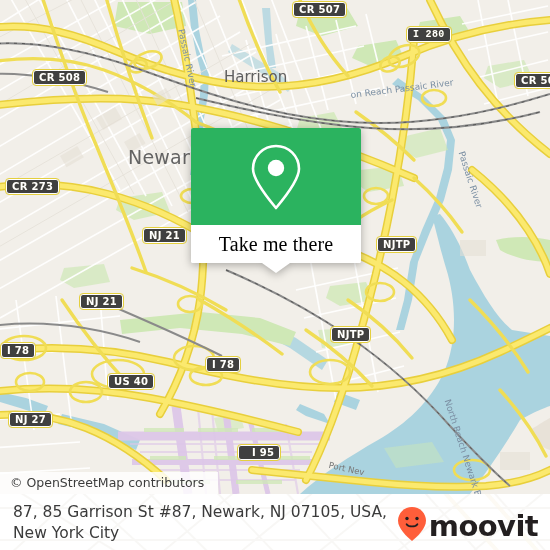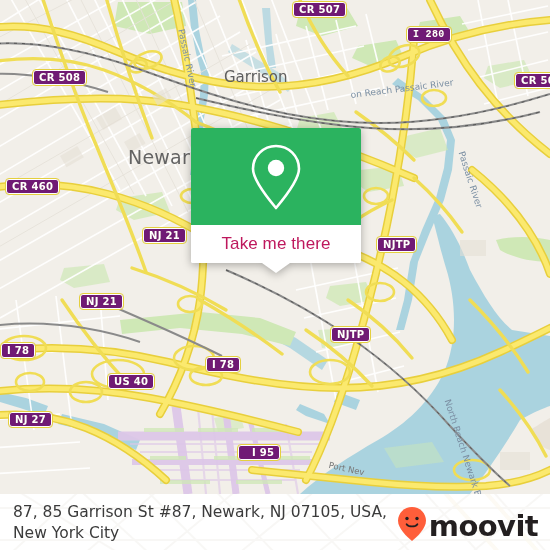--- a/index.html
+++ b/index.html
@@ -60,21 +60,21 @@
     font-style: normal;
   }
   .label-place {
     font-size: 8.5px;
     color: #7a7a7a;
   }
 
   
   .shield {
     position: absolute;
-    background: #701a75;
+    background: #404040;
     border: 1.5px solid #ffffff;
     outline: 1px solid #e4cf3e;
     border-radius: 3px;
     color: #ffffff;
     font-size: 10px;
     font-weight: bold;
     font-family: "DejaVu Sans", sans-serif;
     line-height: 13px;
     height: 13px;
     padding: 0 5px;
@@ -123,23 +123,23 @@
   }
   .pin-svg { display: block; }
   .card-bottom {
     height: 38px;
     background: #ffffff;
     display: flex;
     align-items: center;
     justify-content: center;
   }
   .card-action {
-    font-size: 17px;
-    color: #be185d;
-    font-family: Liberation Sans, sans-serif;
+    font-size: 20px;
+    color: #000000;
+    font-family: Liberation Serif, serif;
     letter-spacing: .1px;
   }
   .card-tail {
     position: absolute;
     left: 50%;
     top: 135px;
     margin-left: -14px;
     width: 0;
     height: 0;
     border-left: 14px solid transparent;
@@ -456,35 +456,35 @@
           <rect x="236" y="150" width="24" height="15" transform="rotate(-18 236 150)"></rect>
           <rect x="330" y="224" width="20" height="12" transform="rotate(-12 330 224)"></rect>
           <rect x="460" y="240" width="26" height="16"></rect>
           <rect x="500" y="452" width="30" height="18"></rect>
         </g>
       </g>
     </svg>
 
     <div>
       <div class="maplabel label-city" style="left:128px; top:146px;">Newark</div>
-      <div class="maplabel label-town" style="left:224px; top:68px;">Garrison</div>
+      <div class="maplabel label-town" style="left:224px; top:68px;">Harrison</div>
 
       <div class="maplabel label-water" style="left:186px; top:28px; transform:rotate(78deg); transform-origin:left top;">Passaic River</div>
       <div class="maplabel label-water" style="left:350px; top:90px; transform:rotate(-7deg); transform-origin:left top;">on Reach Passaic River</div>
       <div class="maplabel label-water" style="left:466px; top:150px; transform:rotate(72deg); transform-origin:left top;">Passaic River</div>
       <div class="maplabel label-water" style="left:452px; top:398px; transform:rotate(72deg); transform-origin:left top;">North Reach Newark Bay</div>
       <div class="maplabel label-place" style="left:330px; top:460px; transform:rotate(12deg); transform-origin:left top;">Port Nev</div>
     </div>
 
     <div>
       <div class="shield" style="left:293px; top:2px;">CR 507</div>
       <div class="shield" style="left:407px; top:27px;font-family:Liberation Mono, monospace;">I 280</div>
       <div class="shield" style="left:33px;  top:70px;">CR 508</div>
       <div class="shield" style="left:515px; top:73px;">CR 508</div>
-      <div class="shield" style="left:6px;   top:179px;">CR 460</div>
+      <div class="shield" style="left:6px;   top:179px;">CR 273</div>
       <div class="shield" style="left:143px; top:228px;">NJ 21</div>
       <div class="shield" style="left:377px; top:237px;">NJTP</div>
       <div class="shield" style="left:80px;  top:294px;">NJ 21</div>
       <div class="shield" style="left:1px;   top:343px;">I 78</div>
       <div class="shield" style="left:206px; top:357px;">I 78</div>
       <div class="shield" style="left:331px; top:327px;">NJTP</div>
       <div class="shield" style="left:108px; top:374px;">US 40</div>
       <div class="shield" style="left:9px;   top:412px;">NJ 27</div>
       <div class="shield" style="left:238px; top:445px;padding-left:13px;">I 95</div>
     </div>
@@ -499,20 +499,21 @@
             </svg>
           </span>
         </div>
         <div class="card-bottom">
           <span class="card-action">Take me there</span>
         </div>
       </div>
       <div class="card-tail"></div>
     </div>
 
+    <div class="attribution">© OpenStreetMap contributors</div>
   </div>
 
   <div class="footer">
     <svg class="footer-watermark" viewBox="0 0 550 90" preserveAspectRatio="none" xmlns="http://www.w3.org/2000/svg">
       <g stroke="#e9e6e0" stroke-width="2" fill="none">
         <path d="M-10,10 L120,90"></path>
           <path d="M40,-10 L150,90"></path>
           <path d="M110,-10 L210,90"></path>
         <path d="M180,-10 L276,90"></path>
           <path d="M250,-10 L344,90"></path>

